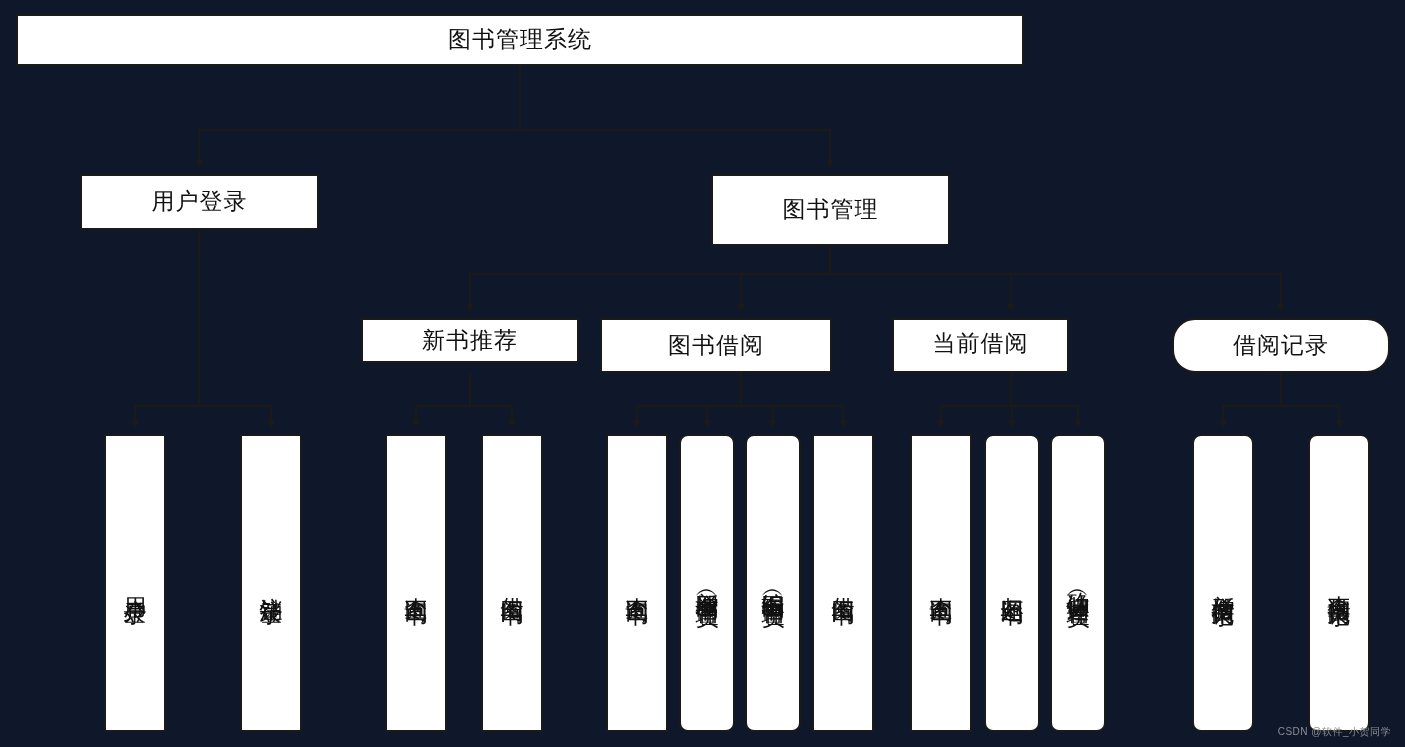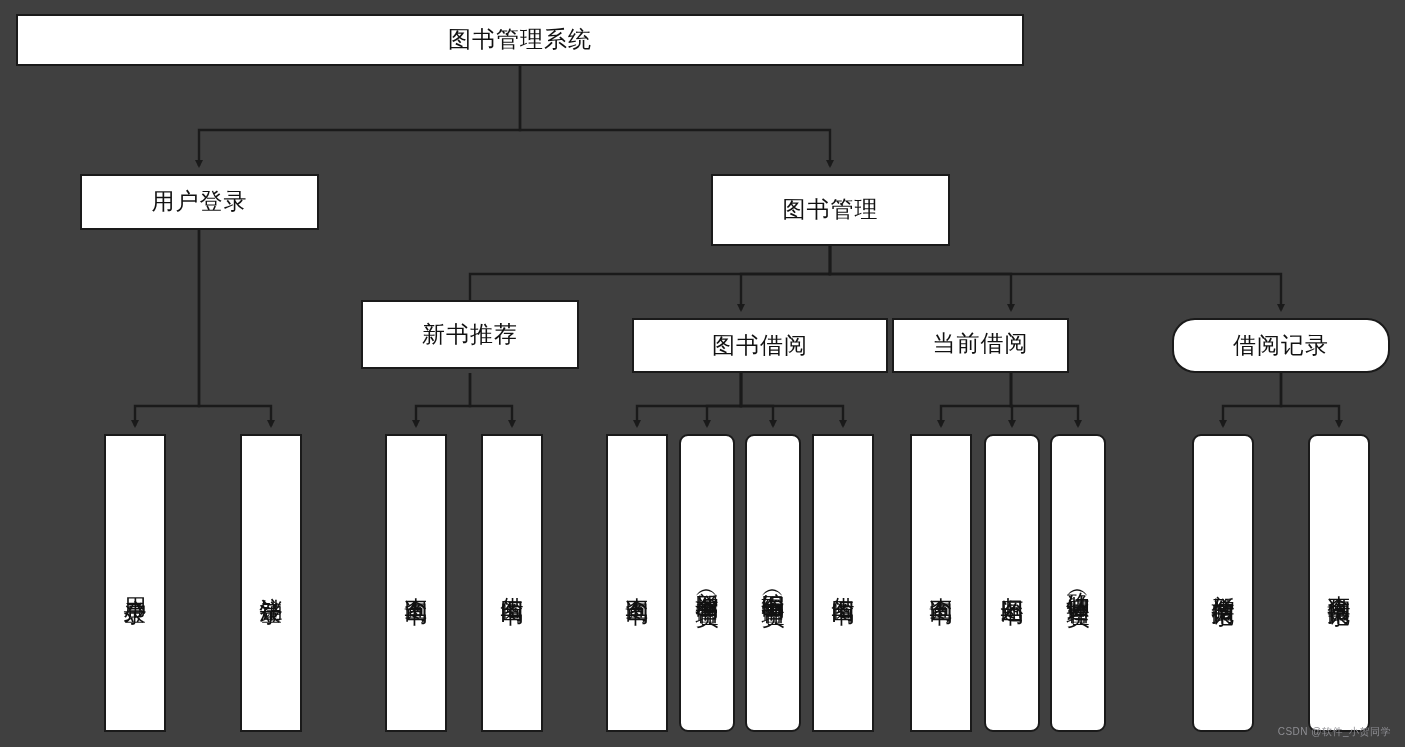--- a/index.html
+++ b/index.html
@@ -9,21 +9,21 @@
   }
   body {
     font-family: "Liberation Sans", "DejaVu Sans", sans-serif;
     color: #111111;
   }
   #canvas {
     position: relative;
     width: 1405px;
     height: 747px;
     overflow: hidden;
-    background: #404040;
+    background: #0f172a;
   }
   #edges {
     position: absolute;
     left: 0;
     top: 0;
     width: 1405px;
     height: 747px;
   }
   .node {
     position: absolute;
@@ -91,22 +91,22 @@
         <path d="M 1011 373 L 1011 406 L 1078 406 L 1078 426" marker-end="url(#arrow)"></path>
         <path d="M 1281 373 L 1281 406 L 1223 406 L 1223 426" marker-end="url(#arrow)"></path>
         <path d="M 1281 373 L 1281 406 L 1339 406 L 1339 426" marker-end="url(#arrow)"></path>
       </g>
   </svg>
 
   <div id="node-layer">
       <div class="node horizontal" style="left: 16px; top: 14px; width: 1008px; height: 52px;">图书管理系统</div>
       <div class="node horizontal" style="left: 80px; top: 174px; width: 239px; height: 56px;">用户登录</div>
       <div class="node horizontal" style="left: 711px; top: 174px; width: 239px; height: 72px;">图书管理</div>
-      <div class="node horizontal" style="left: 361px; top: 300px; width: 218px; height: 69px; font-family: Liberation Serif, serif;">新书推荐</div>
-      <div class="node horizontal" style="left: 632px; top: 318px; width: 256px; height: 55px;">图书借阅</div>
+      <div class="node horizontal" style="left: 361px; top: 318px; width: 218px; height: 45px; font-family: Liberation Serif, serif;">新书推荐</div>
+      <div class="node horizontal" style="left: 600px; top: 318px; width: 232px; height: 55px;">图书借阅</div>
       <div class="node horizontal" style="left: 892px; top: 318px; width: 177px; height: 55px; font-family: Liberation Mono, monospace;">当前借阅</div>
       <div class="node horizontal" style="left: 1172px; top: 318px; width: 218px; height: 55px; border-radius: 23px;">借阅记录</div>
       <div class="node vertical" style="left: 104px; top: 434px; width: 62px; height: 298px;">用户登录</div>
       <div class="node vertical" style="left: 240px; top: 434px; width: 62px; height: 298px;">注销登录</div>
       <div class="node vertical" style="left: 385px; top: 434px; width: 62px; height: 298px;">查询图书</div>
       <div class="node vertical" style="left: 481px; top: 434px; width: 62px; height: 298px;">借阅图书</div>
       <div class="node vertical" style="left: 606px; top: 434px; width: 62px; height: 298px;">查询图书</div>
       <div class="node vertical rounded" style="left: 679px; top: 434px; width: 56px; height: 298px;">新增图书（管理员）</div>
       <div class="node vertical rounded" style="left: 745px; top: 434px; width: 56px; height: 298px;">编辑图书（管理员）</div>
       <div class="node vertical" style="left: 812px; top: 434px; width: 62px; height: 298px;">借阅图书</div>

